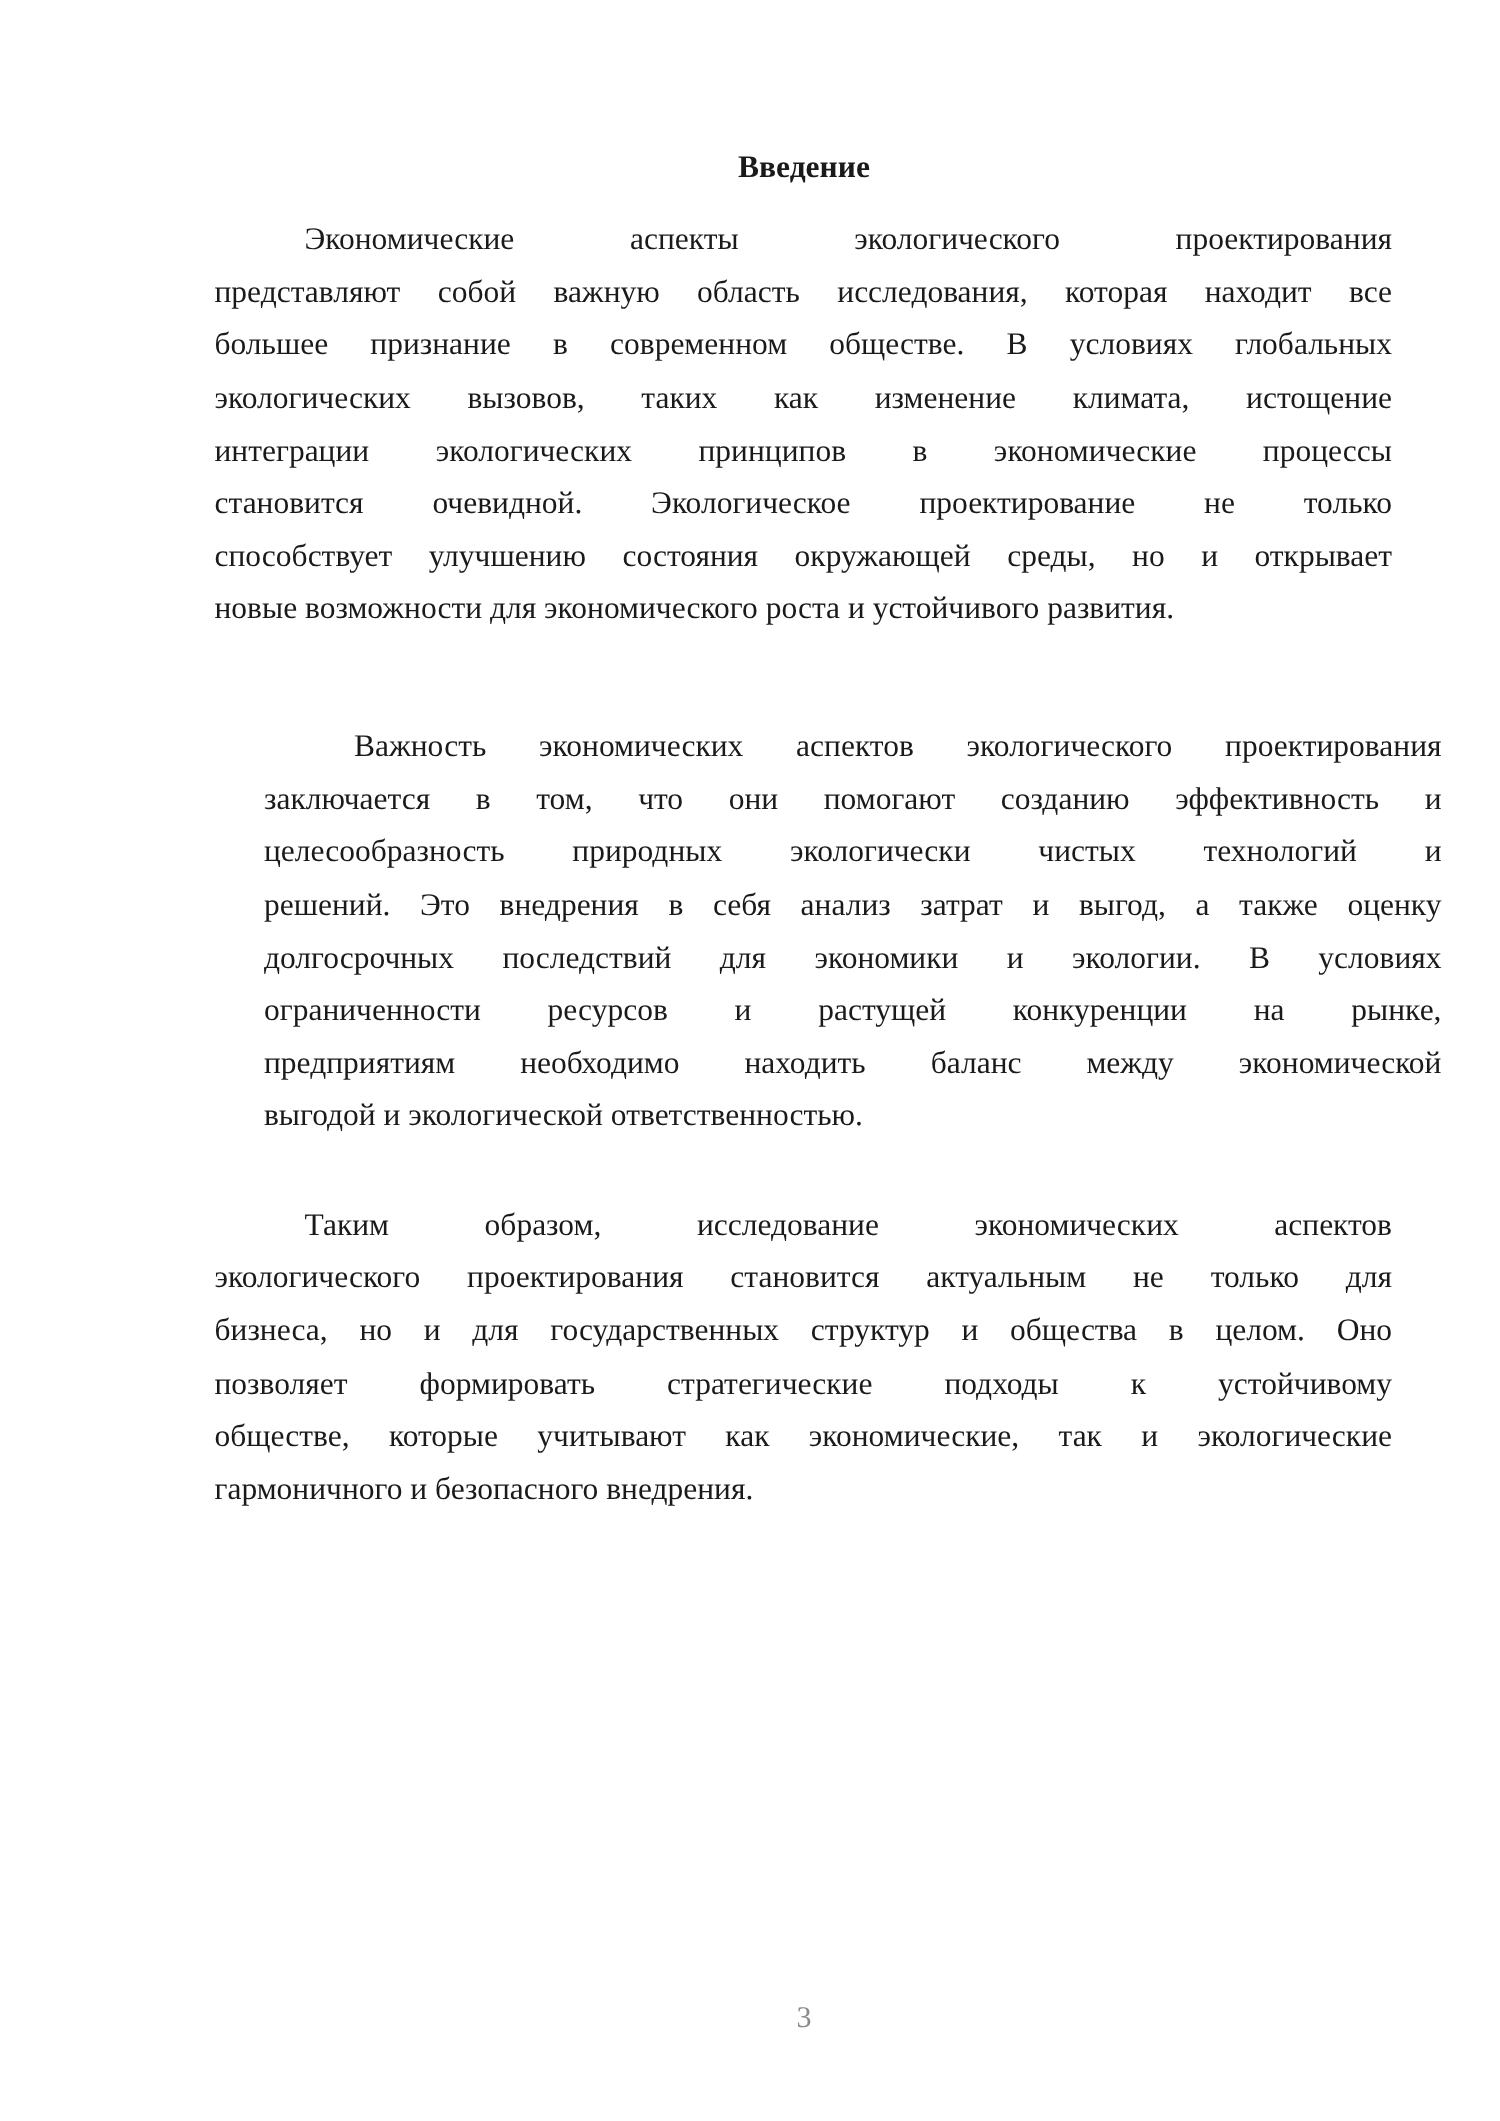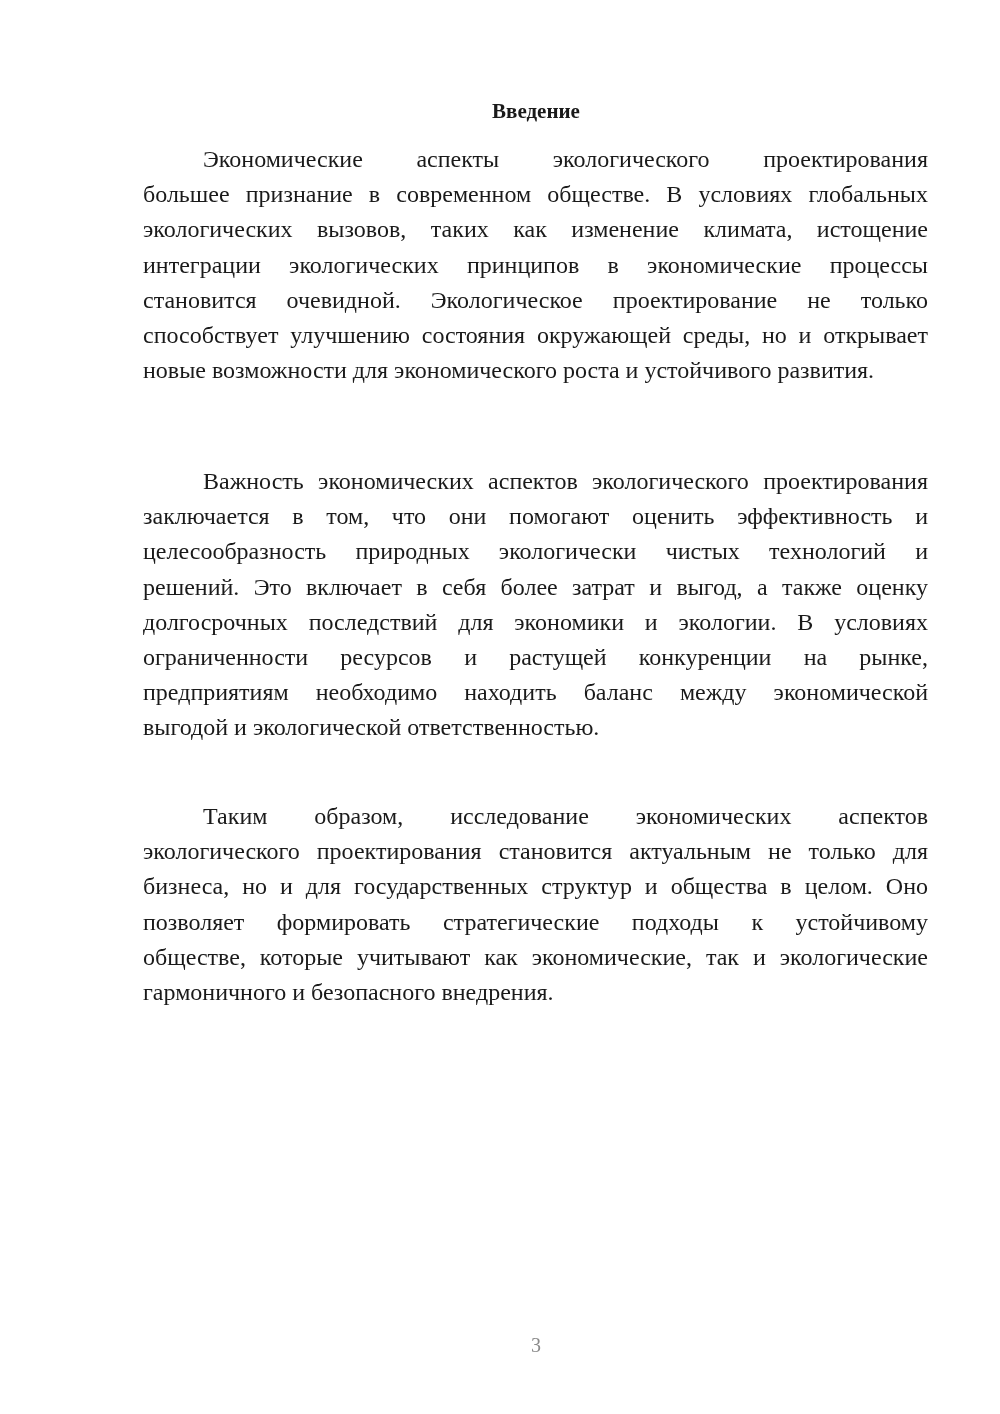--- a/index.html
+++ b/index.html
@@ -31,72 +31,73 @@
       text-align: center;
       font-weight: bold;
       font-size: 21px;
       line-height: 28px;
       color: #1a1a1a;
     }
     .content {
       position: absolute;
       left: 143px;
       width: 785px;
-      font-size: 24px;
+      font-size: 21px;
       line-height: 35.2px;
     }
     .line {
       display: block;
       text-align: justify;
       text-align-last: justify;
       white-space: nowrap;
       height: 35.2px;
       overflow: visible;
     }
     .line.indent {
       padding-left: 60px;
     }
     .line.last {
       text-align-last: left;
     }
     .p1 { top: 142px; }
-    .p2 { top: 464px; }
+    .p2 { top: 480px; margin-left: 33px; }
     .p3 { top: 783px; margin-top: 16px; }
     .page-number {
       position: absolute;
       top: 1334px;
       left: 0;
       width: 1072px;
       text-align: center;
       font-size: 20px;
       color: #8a8a8a;
     }
   </style>
 </head>
 <body>
 
 <div class="page">
 
   <div class="heading">Введение</div>
 
   <div class="content p1">
     <span class="line indent">Экономические аспекты экологического проектирования</span>
+    <span class="line">представляют собой важную область исследования, которая находит все</span>
     <span class="line">большее признание в современном обществе. В условиях глобальных</span>
     <span class="line">экологических вызовов, таких как изменение климата, истощение</span>
     <span class="line">интеграции экологических принципов в экономические процессы</span>
     <span class="line">становится очевидной. Экологическое проектирование не только</span>
     <span class="line">способствует улучшению состояния окружающей среды, но и открывает</span>
     <span class="line last">новые возможности для экономического роста и устойчивого развития.</span>
   </div>
 
   <div class="content p2">
     <span class="line indent">Важность экономических аспектов экологического проектирования</span>
-    <span class="line">заключается в том, что они помогают оценить эффективность и</span>
+    <span class="line">заключается в том, что они помогают созданию эффективность и</span>
     <span class="line">целесообразность природных экологически чистых технологий и</span>
-    <span class="line">решений. Это включает в себя более затрат и выгод, а также оценку</span>
+    <span class="line">решений. Это внедрения в себя анализ затрат и выгод, а также оценку</span>
     <span class="line">долгосрочных последствий для экономики и экологии. В условиях</span>
     <span class="line">ограниченности ресурсов и растущей конкуренции на рынке,</span>
     <span class="line">предприятиям необходимо находить баланс между экономической</span>
     <span class="line last">выгодой и экологической ответственностью.</span>
   </div>
 
   <div class="content p3">
     <span class="line indent">Таким образом, исследование экономических аспектов</span>
     <span class="line">экологического проектирования становится актуальным не только для</span>
     <span class="line">бизнеса, но и для государственных структур и общества в целом. Оно</span>

